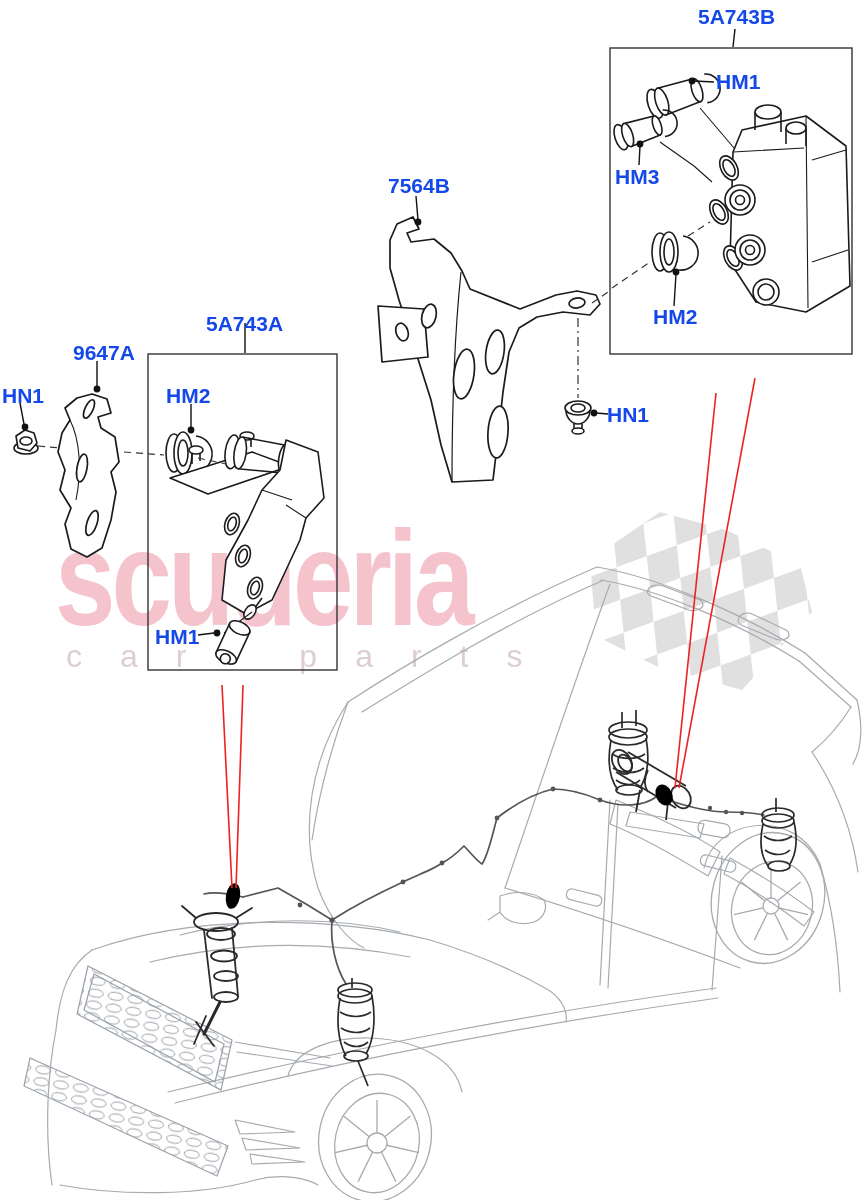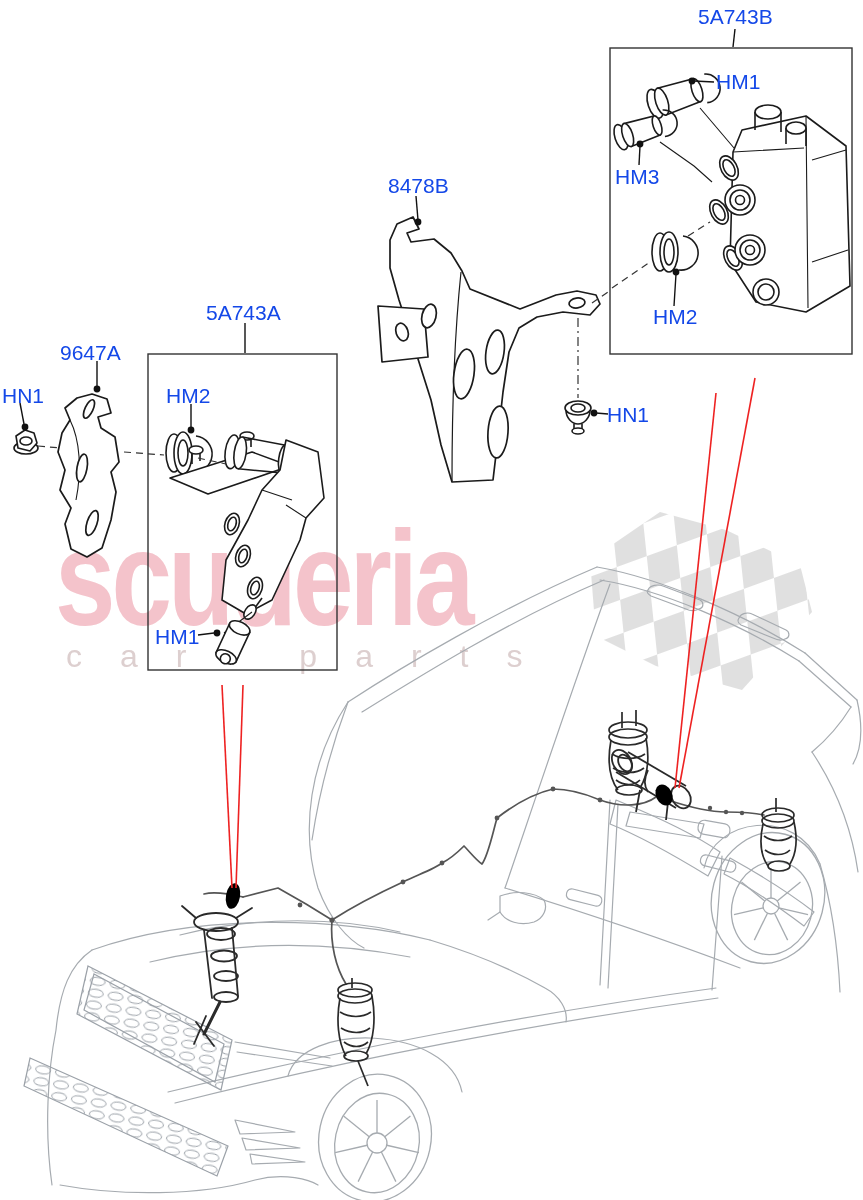--- a/index.html
+++ b/index.html
@@ -4,21 +4,21 @@
 <style>
   html,body{margin:0;padding:0;background:#fff;}
   #stage{position:relative;width:863px;height:1200px;background:#ffffff;overflow:hidden;
          font-family:"Liberation Sans",sans-serif;}
   #stage .wm-brand{position:absolute;left:55px;top:500px;font-size:136px;font-weight:bold;
          color:#f4c3cb;letter-spacing:-5px;transform:scaleX(.8);transform-origin:left top;
          white-space:nowrap;z-index:1;}
   #stage .wm-tagline{position:absolute;left:66px;top:638px;font-size:32px;color:#ddcfcf;
          letter-spacing:38px;word-spacing:28px;white-space:nowrap;z-index:1;}
   #stage svg{position:absolute;left:0;top:0;z-index:2;}
-  .lbl{position:absolute;font-size:21px;color:#1448e8;white-space:nowrap;z-index:3;cursor:pointer;}
+  .lbl{position:absolute;font-size:21px;color:#1448e8;white-space:nowrap;z-index:3;cursor:pointer;font-weight:bold;}
 </style>
 </head>
 <body>
 
 <div id="stage">
 
   <div class="wm-brand">scuderia</div>
   <div class="wm-tagline">car parts</div>
 
   <svg width="863" height="1200" viewBox="0 0 863 1200">
@@ -355,21 +355,21 @@
           <circle cx="191" cy="430" r="3.4"></circle>
         <circle cx="217" cy="633" r="3.4"></circle>
       </g>
     </g>
   </svg>
 
   <div class="lbl" style="left:698px;top:5px">5A743B</div>
   <div class="lbl" style="left:716px;top:70px">HM1</div>
   <div class="lbl" style="left:615px;top:165px">HM3</div>
   <div class="lbl" style="left:653px;top:305px">HM2</div>
-  <div class="lbl" style="left:388px;top:174px">8478B</div>
+  <div class="lbl" style="left:388px;top:174px">7564B</div>
   <div class="lbl" style="left:607px;top:403px">HN1</div>
-  <div class="lbl" style="left:206px;top:301px">5A743A</div>
-  <div class="lbl" style="left:60px;top:341px">9647A</div>
+  <div class="lbl" style="left:206px;top:312px">5A743A</div>
+  <div class="lbl" style="left:73px;top:341px">9647A</div>
   <div class="lbl" style="left:2px;top:384px">HN1</div>
   <div class="lbl" style="left:166px;top:384px">HM2</div>
   <div class="lbl" style="left:155px;top:625px">HM1</div>
 
 </div>
 
 </body></html>

